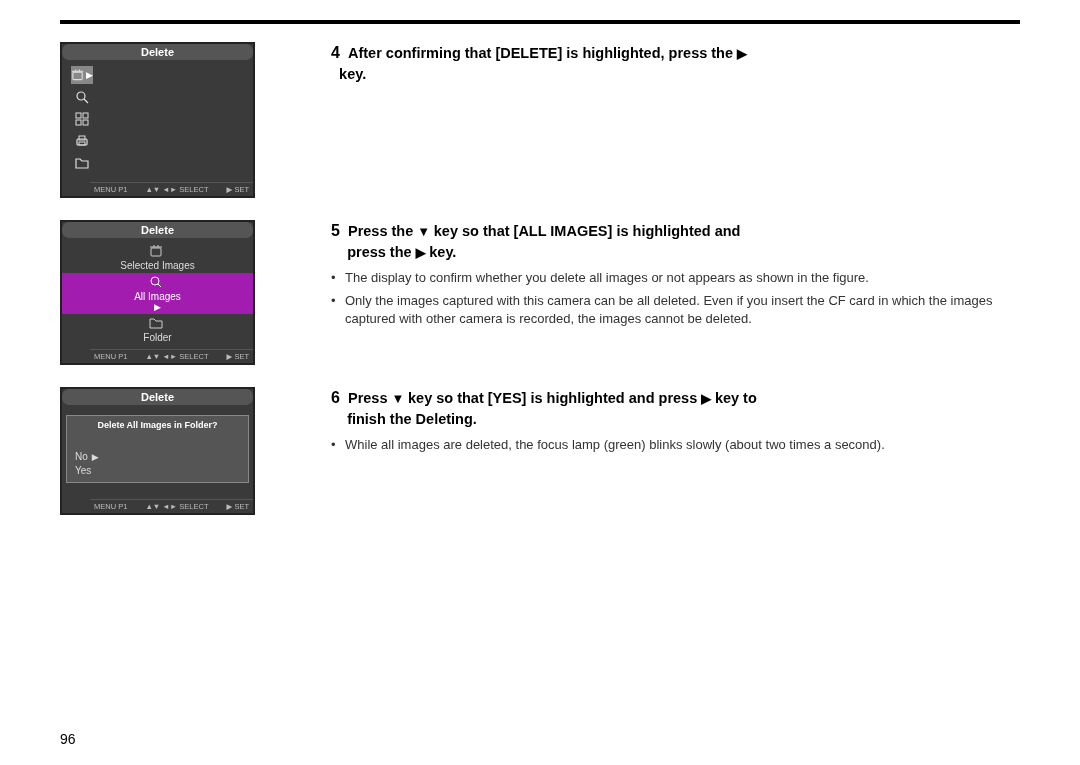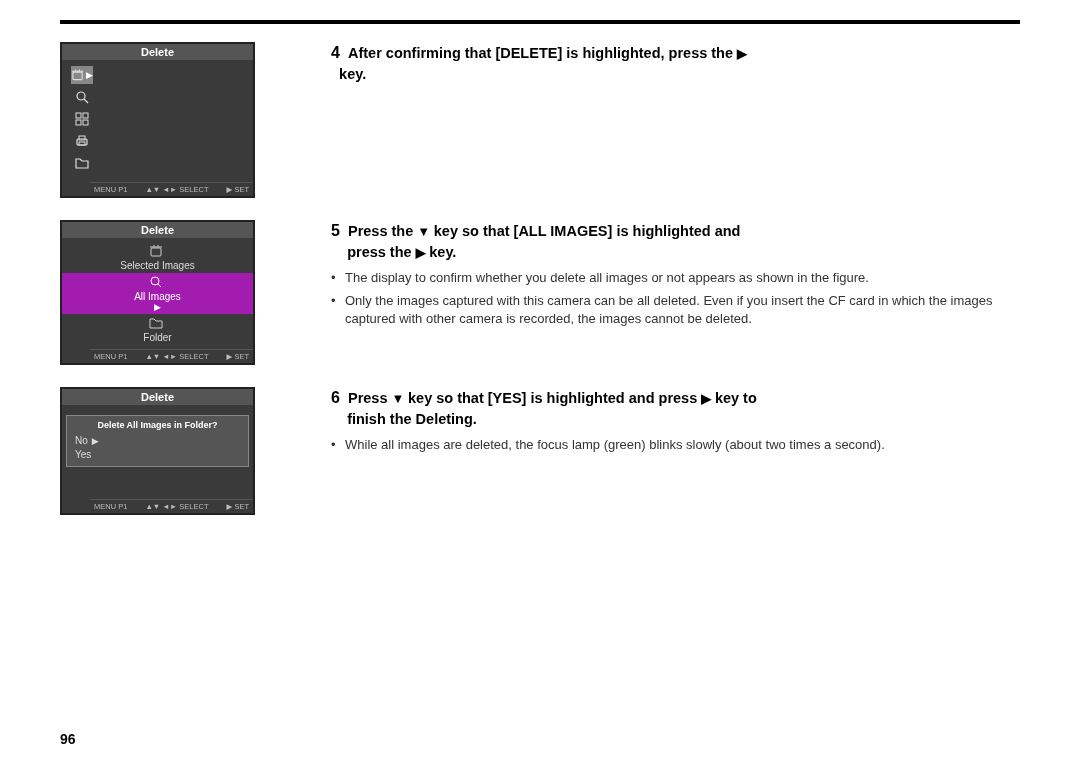--- a/index.html
+++ b/index.html
@@ -45,20 +45,21 @@
       position: relative;
     }
 
     .screen-header {
       background: #555;
       color: #fff;
       font-size: 11px;
       font-weight: bold;
       text-align: center;
       padding: 2px 0;
+      border-radius: 7px;
     }
 
     .screen-body {
       padding: 4px 0 0 0;
       min-height: 90px;
     }
 
     .screen-footer {
       display: flex;
       justify-content: space-between;
@@ -148,21 +149,21 @@
       border: 1px solid #888;
       margin: 6px 4px;
       padding: 4px;
     }
 
     .dialog-title {
       color: #fff;
       font-size: 9px;
       font-weight: bold;
       text-align: center;
-      margin-bottom: 4px;
+      margin-bottom: 20px;
     }
 
     .dialog-option {
       display: flex;
       align-items: center;
       padding: 1px 4px;
       color: #ddd;
       font-size: 10px;
       margin: 1px 0;
     }
@@ -213,21 +214,21 @@
       content: "•";
       position: absolute;
       left: 0;
     }
 
     .page-number {
       position: absolute;
       bottom: 18px;
       left: 60px;
       font-size: 14px;
-      font-weight: bold;
+      font-weight: normal;
     }
 
     .screen-footer-text {
       font-size: 7.5px;
       color: #bbb;
     }
   </style>
 </head>
 <body>
 

